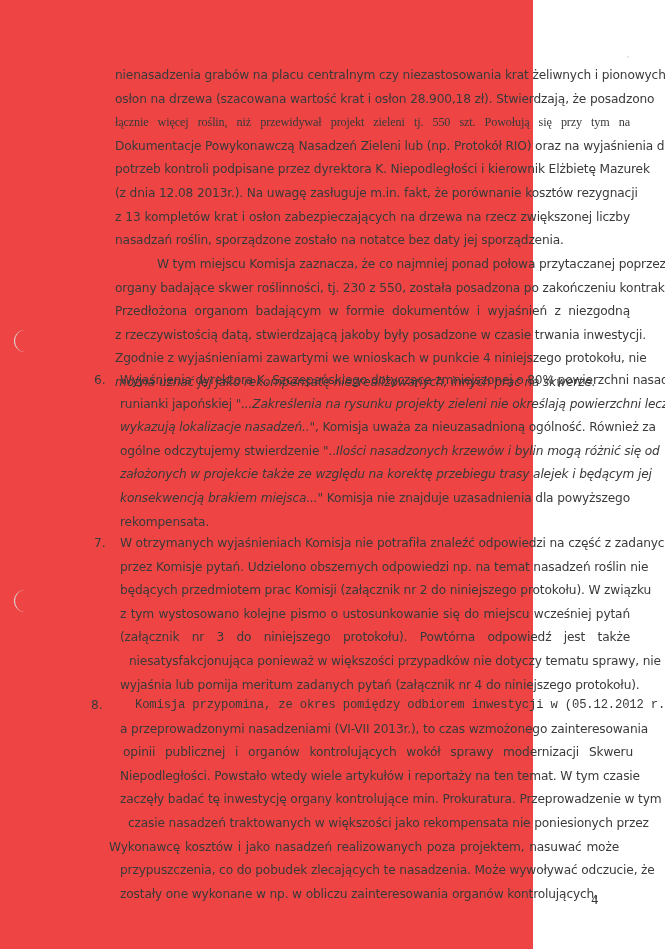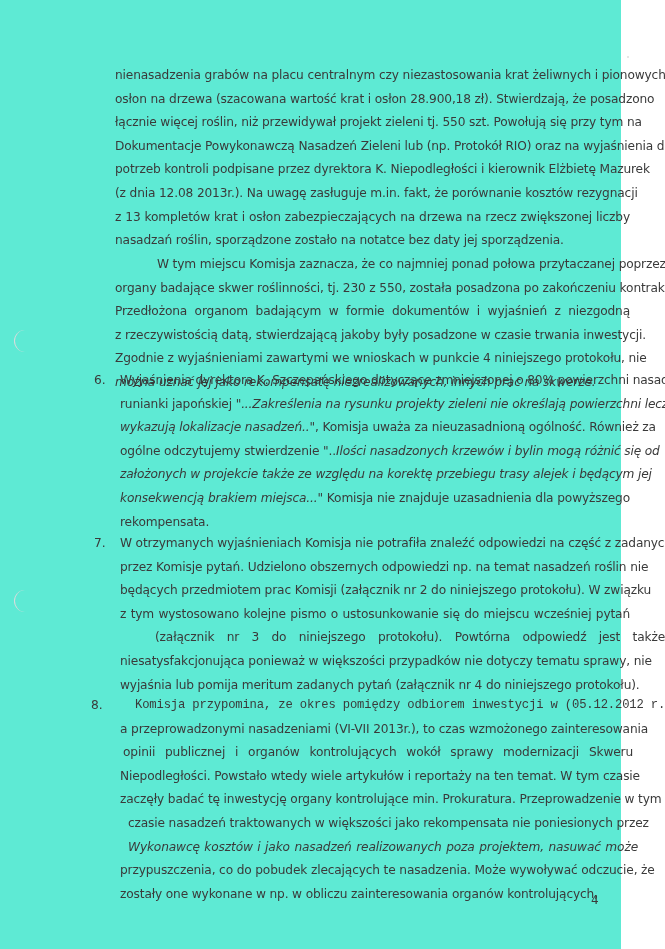--- a/index.html
+++ b/index.html
@@ -1,18 +1,18 @@
 <!DOCTYPE html>
 <html><head>
 <meta charset="utf-8">
 <style>
   html, body { margin: 0; padding: 0; background: #ffffff; }
   body { width: 665px; height: 949px; position: relative; overflow: hidden;
          font-family: "DejaVu Sans", sans-serif; color: #3a3a3a; }
-  .page { position: absolute; left: 0; top: 0; width: 621px; height: 949px; background: #5eead4; }
+  .page { position: absolute; left: 0; top: 0; width: 533px; height: 949px; background: #ef4444; }
   .line { position: absolute; left: 115px; width: 515px; font-size: 12.2px; line-height: 16px;
           white-space: nowrap; text-align: justify; text-align-last: justify; letter-spacing: -0.15px; }
   .line.last { text-align-last: left; }
   .num { position: absolute; font-size: 12.2px; line-height: 16px; }
   .it { font-style: italic; }
   .pagenum { position: absolute; left: 591px; top: 893px; font-size: 12px; }
   .hole { position: absolute; left: 14px; width: 14px; height: 22px; border-left: 1px solid #dcdcdc;
           border-radius: 12px 0 0 12px; }
   .speck { position: absolute; left: 627px; top: 56px; width: 2px; height: 2px; background: #e6e6e6; }
 </style>
@@ -20,21 +20,21 @@
 <body>
 
 <div class="page">
   <div class="speck"></div>
   <div class="hole" style="top:330px"></div>
   <div class="hole" style="top:590px"></div>
 
   <div id="intro">
       <div class="line" style="top: 67px; left: 115px; width: 515px;">nienasadzenia  grabów na placu centralnym czy niezastosowania krat żeliwnych i pionowych</div>
       <div class="line" style="top: 90.6px; left: 115px; width: 515px;">osłon na drzewa (szacowana wartość krat i osłon 28.900,18 zł). Stwierdzają, że posadzono</div>
-      <div class="line" style="top: 114.2px; left: 115px; width: 515px;">łącznie więcej roślin, niż przewidywał projekt zieleni tj. 550 szt. Powołują się przy tym na</div>
+      <div class="line" style="top: 114.2px; left: 115px; width: 515px; font-family: Liberation Serif, serif;">łącznie więcej roślin, niż przewidywał projekt zieleni tj. 550 szt. Powołują się przy tym na</div>
       <div class="line" style="top: 137.8px; left: 115px; width: 515px;">Dokumentacje Powykonawczą Nasadzeń Zieleni lub (np. Protokół RIO) oraz na wyjaśnienia dla</div>
       <div class="line" style="top: 161.4px; left: 115px; width: 515px;">potrzeb kontroli  podpisane przez dyrektora K. Niepodległości i kierownik Elżbietę Mazurek</div>
       <div class="line" style="top: 185px; left: 115px; width: 515px;">(z dnia 12.08 2013r.). Na uwagę zasługuje m.in. fakt, że porównanie kosztów rezygnacji</div>
       <div class="line" style="top: 208.6px; left: 115px; width: 515px;">z 13 kompletów krat i osłon zabezpieczających na drzewa na rzecz zwiększonej liczby</div>
       <div class="line last" style="top: 232.2px; left: 115px; width: 515px;">nasadzań roślin, sporządzone zostało na notatce bez daty jej sporządzenia.</div>
     </div>
   <div id="commission">
       <div class="line" style="top: 256px; left: 157px; width: 473px;">W tym miejscu Komisja zaznacza, że co najmniej ponad połowa przytaczanej poprzez</div>
       <div class="line" style="top: 279.6px; left: 115px; width: 515px;">organy badające skwer roślinności, tj. 230 z 550, została posadzona po zakończeniu kontraktu.</div>
       <div class="line" style="top: 303.2px; left: 115px; width: 515px;">Przedłożona organom badającym w formie dokumentów i wyjaśnień z niezgodną</div>
@@ -52,32 +52,32 @@
         <div class="line" style="top: 466.4px; left: 120px; width: 510px;"><span class="it">założonych w projekcie także ze względu na korektę przebiegu trasy alejek i będącym jej</span></div>
         <div class="line" style="top: 490px; left: 120px; width: 510px;"><span class="it">konsekwencją brakiem miejsca..."</span><span>     Komisja nie znajduje uzasadnienia dla powyższego</span></div>
         <div class="line last" style="top: 513.6px; left: 120px; width: 510px;"><span>rekompensata.</span></div>
       </div>
       <div>
         <div class="num" style="left: 94px; top: 535px;">7.</div>
         <div class="line" style="top: 535px; left: 120px; width: 510px;"><span>W otrzymanych wyjaśnieniach Komisja nie potrafiła znaleźć odpowiedzi na część z zadanych</span></div>
         <div class="line" style="top: 558.6px; left: 120px; width: 510px;"><span>przez Komisje pytań. Udzielono obszernych odpowiedzi np. na temat nasadzeń roślin nie</span></div>
         <div class="line" style="top: 582.2px; left: 120px; width: 510px;"><span>będących przedmiotem prac Komisji (załącznik nr 2 do niniejszego protokołu). W związku</span></div>
         <div class="line" style="top: 605.8px; left: 120px; width: 510px;"><span>z tym wystosowano kolejne pismo o ustosunkowanie się do miejscu wcześniej pytań</span></div>
-        <div class="line" style="top: 629.4px; left: 120px; width: 510px; margin-left: 35px;"><span>(załącznik nr 3 do niniejszego protokołu). Powtórna odpowiedź jest także</span></div>
-        <div class="line" style="top: 653px; left: 120px; width: 510px;"><span>niesatysfakcjonująca ponieważ w większości przypadków nie dotyczy tematu sprawy, nie</span></div>
+        <div class="line" style="top: 629.4px; left: 120px; width: 510px;"><span>(załącznik nr 3 do niniejszego protokołu). Powtórna odpowiedź jest także</span></div>
+        <div class="line" style="top: 653px; left: 129px; width: 510px;"><span>niesatysfakcjonująca ponieważ w większości przypadków nie dotyczy tematu sprawy, nie</span></div>
         <div class="line last" style="top: 676.6px; left: 120px; width: 510px;"><span>wyjaśnia lub pomija meritum zadanych pytań (załącznik nr 4 do niniejszego protokołu).</span></div>
       </div>
       <div>
         <div class="num" style="left: 91px; top: 697px;">8.</div>
         <div class="line" style="top: 697px; left: 135px; width: 510px; font-family: Liberation Mono, monospace;"><span>Komisja przypomina, ze okres pomiędzy odbiorem inwestycji w (05.12.2012 r.)</span></div>
         <div class="line" style="top: 720.6px; left: 120px; width: 510px;"><span>a przeprowadzonymi nasadzeniami (VI-VII 2013r.), to czas  wzmożonego zainteresowania</span></div>
         <div class="line" style="top: 744.2px; left: 123px; width: 510px;"><span>opinii publicznej i organów kontrolujących wokół  sprawy modernizacji Skweru</span></div>
         <div class="line" style="top: 767.8px; left: 120px; width: 510px;"><span>Niepodległości. Powstało wtedy wiele artykułów i reportaży na ten temat. W tym czasie</span></div>
         <div class="line" style="top: 791.4px; left: 120px; width: 510px;"><span>zaczęły badać tę inwestycję organy kontrolujące min. Prokuratura. Przeprowadzenie w tym</span></div>
         <div class="line" style="top: 815px; left: 120px; width: 510px; margin-left: 8px;"><span>czasie nasadzeń traktowanych w większości jako rekompensata nie poniesionych przez</span></div>
-        <div class="line" style="top: 838.6px; left: 128px; width: 510px; font-style: italic;"><span>Wykonawcę kosztów i jako nasadzeń realizowanych poza projektem, nasuwać może</span></div>
+        <div class="line" style="top: 838.6px; left: 109px; width: 510px;"><span>Wykonawcę kosztów i jako nasadzeń realizowanych poza projektem, nasuwać może</span></div>
         <div class="line" style="top: 862.2px; left: 120px; width: 510px;"><span>przypuszczenia, co  do pobudek zlecających te nasadzenia. Może wywoływać odczucie, że</span></div>
         <div class="line last" style="top: 885.8px; left: 120px; width: 510px;"><span>zostały one wykonane w np. w obliczu zainteresowania organów kontrolujących,</span></div>
       </div>
     </div>
 
   <div class="pagenum">4</div>
 </div>
 
 </body></html>

